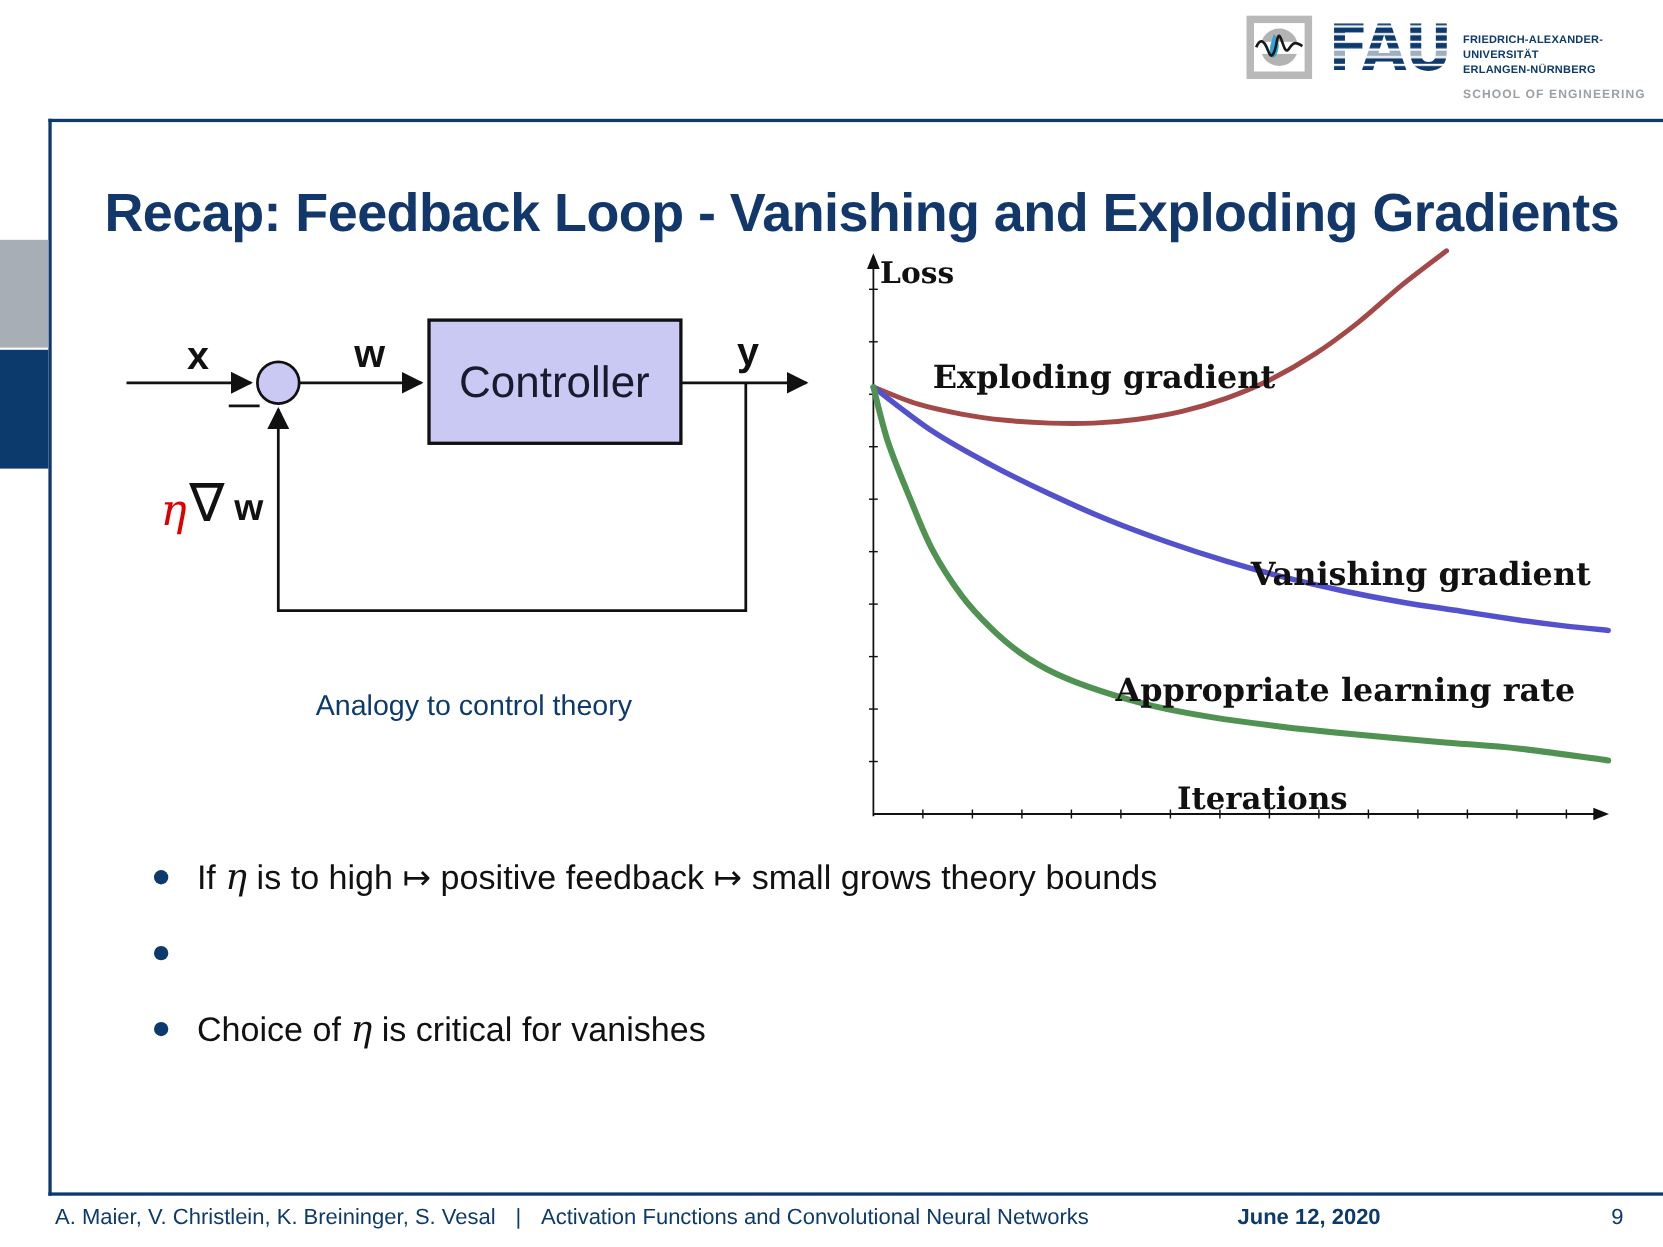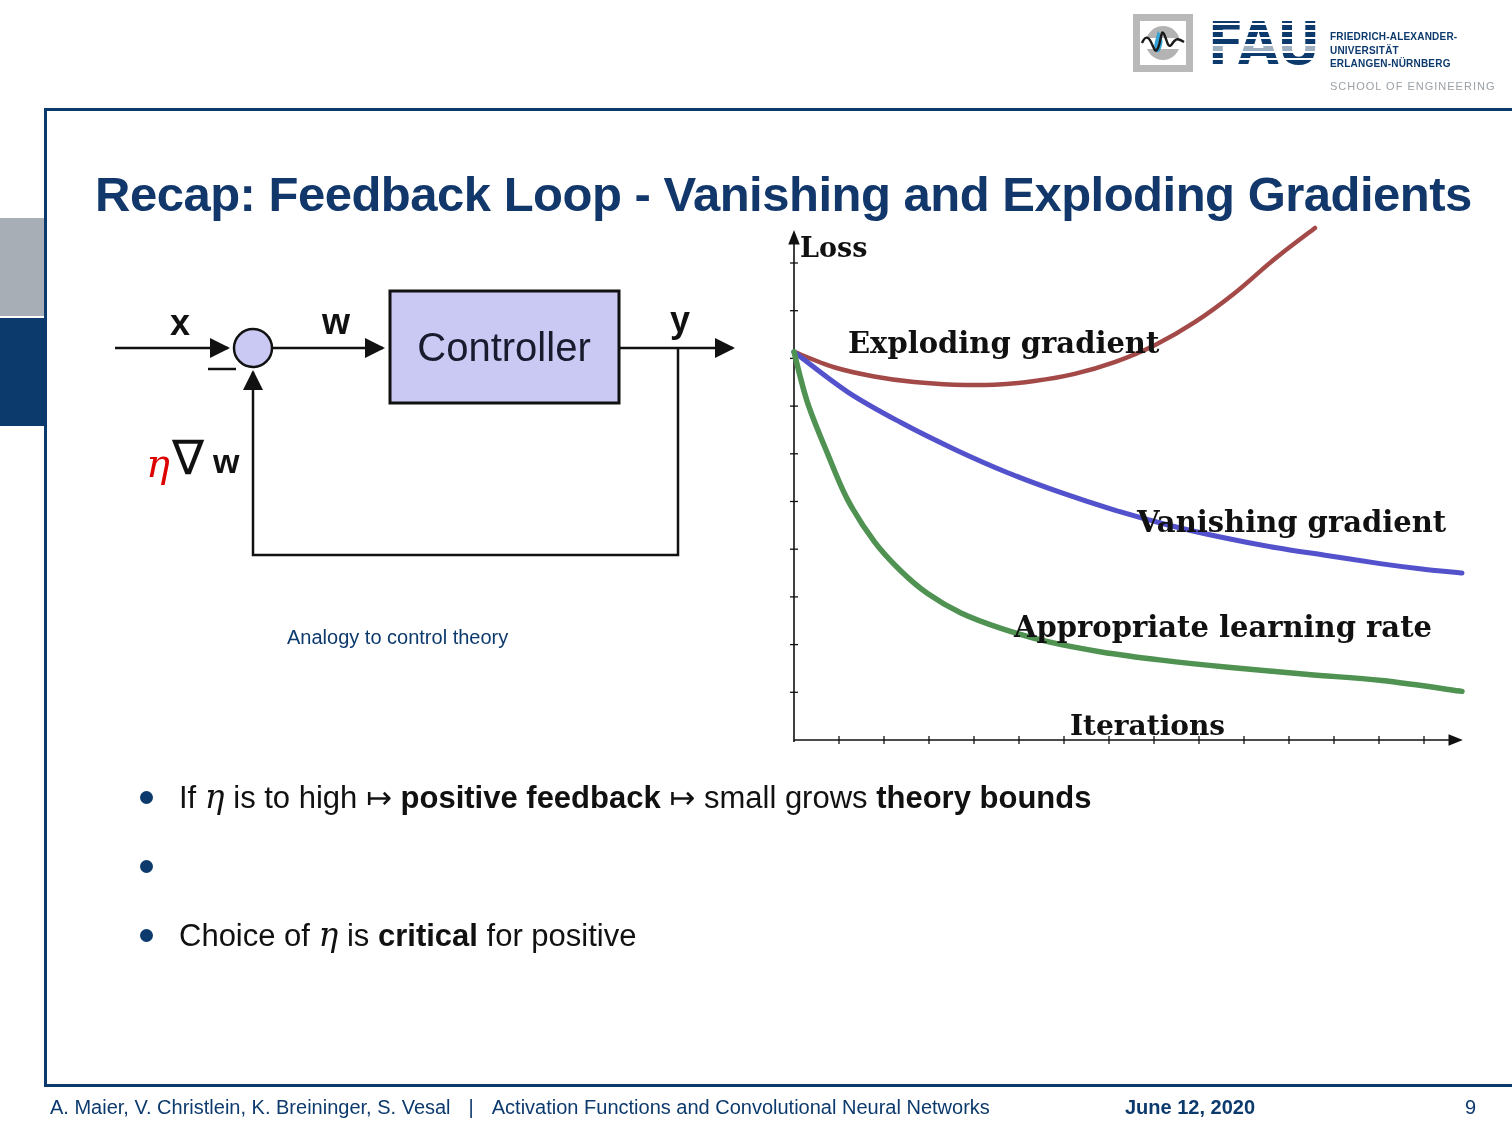--- a/index.html
+++ b/index.html
@@ -7,54 +7,54 @@
     width:1512px;height:1134px;position:relative;background:#ffffff;
     font-family:"Liberation Sans",sans-serif;overflow:hidden;
   }
   .abs{position:absolute;}
 
   
   .lab-logo{left:1133px;top:14px;width:60px;height:58px;}
   .fau-mark{left:1208px;top:18px;width:114px;height:50px;}
   .fau-textblock{left:1330px;top:30px;line-height:13.5px;}
   .fau-textblock .navy{color:#0d3a6d;font-weight:bold;font-size:10px;letter-spacing:.2px;}
-  .fau-textblock .gray{color:#9aa0a6;font-weight:normal;font-size:11px;letter-spacing:1px;margin-top:9px;}
+  .fau-textblock .gray{color:#9aa0a6;font-weight:bold;font-size:11px;letter-spacing:1px;margin-top:9px;}
 
   
   .frame{
     left:44px;top:108px;width:1475px;height:979px;
     border:3px solid #0d3a6d;border-right:none;box-sizing:border-box;
   }
   .tab-gray{left:0;top:218px;width:44px;height:98px;background:#a8aeb5;}
   .tab-navy{left:0;top:318px;width:44px;height:108px;background:#0d3a6d;}
 
   .page-title{
     left:95px;top:133px;width:1340px;color:#12386b;
     font-size:49px;font-weight:bold;letter-spacing:-0.5px;white-space:nowrap;
   }
 
   
   .diagram-svg{left:90px;top:280px;}
   .diagram-caption{
-    left:287px;top:626px;color:#0d3a6d;font-size:20px;white-space:nowrap;
+    left:287px;top:626px;color:#0d3a6d;font-size:26px;white-space:nowrap;
   }
 
   
   .chart-svg{left:780px;top:215px;}
   .chart-label{font-family:"DejaVu Serif","Liberation Serif",serif;font-weight:bold;fill:#111111;}
 
   
   .bullet-list{left:140px;top:778px;width:1260px;}
   .bullet-row{display:flex;align-items:flex-start;height:38px;margin-bottom:31px;}
   .bullet-dot{
     width:13px;height:13px;border-radius:50%;background:#0d3a6d;
     margin:13px 26px 0 0;flex:none;
   }
   .bullet-text{font-size:31px;color:#111111;line-height:38px;white-space:nowrap;}
-  .seg-bold{font-weight:bold;}
+  .seg-bold{font-weight:normal;}
   .seg-eta{font-family:"DejaVu Serif","Liberation Serif",serif;font-style:italic;font-size:33px;}
   .seg-map{font-family:"DejaVu Sans",sans-serif;}
 
   
   .footer{
     left:0;top:1096px;width:1512px;height:30px;color:#0d3a6d;font-size:20px;
   }
   .footer .left{position:absolute;left:50px;white-space:nowrap;}
   .footer .sep{margin:0 18px;}
   .footer .date{position:absolute;left:1125px;white-space:nowrap;font-weight:bold;}
@@ -185,21 +185,21 @@
 <div class="abs bullet-list">
     <div class="bullet-row">
       <span class="bullet-dot"></span>
       <span class="bullet-text"><span>If </span><span class="seg-eta">η</span><span> is to high  </span><span class="seg-map">↦</span><span> </span><span class="seg-bold">positive feedback</span><span> </span><span class="seg-map">↦</span><span> small grows </span><span class="seg-bold">theory bounds</span></span>
     </div>
     <div class="bullet-row">
       <span class="bullet-dot"></span>
     </div>
     <div class="bullet-row">
       <span class="bullet-dot"></span>
-      <span class="bullet-text"><span>Choice of </span><span class="seg-eta">η</span><span> is </span><span class="seg-bold">critical</span><span> for positive</span></span>
+      <span class="bullet-text"><span>Choice of </span><span class="seg-eta">η</span><span> is </span><span class="seg-bold">critical</span><span> for vanishes</span></span>
     </div>
   </div>
 
 <div class="abs footer">
   <span class="left"><b>A. Maier</b><span>, V. Christlein, K. Breininger, S. Vesal</span><span class="sep">|</span><span>Activation Functions and Convolutional Neural Networks</span></span>
   <span class="date">June 12, 2020</span>
   <span class="page">9</span>
 </div>
 
 </body></html>

